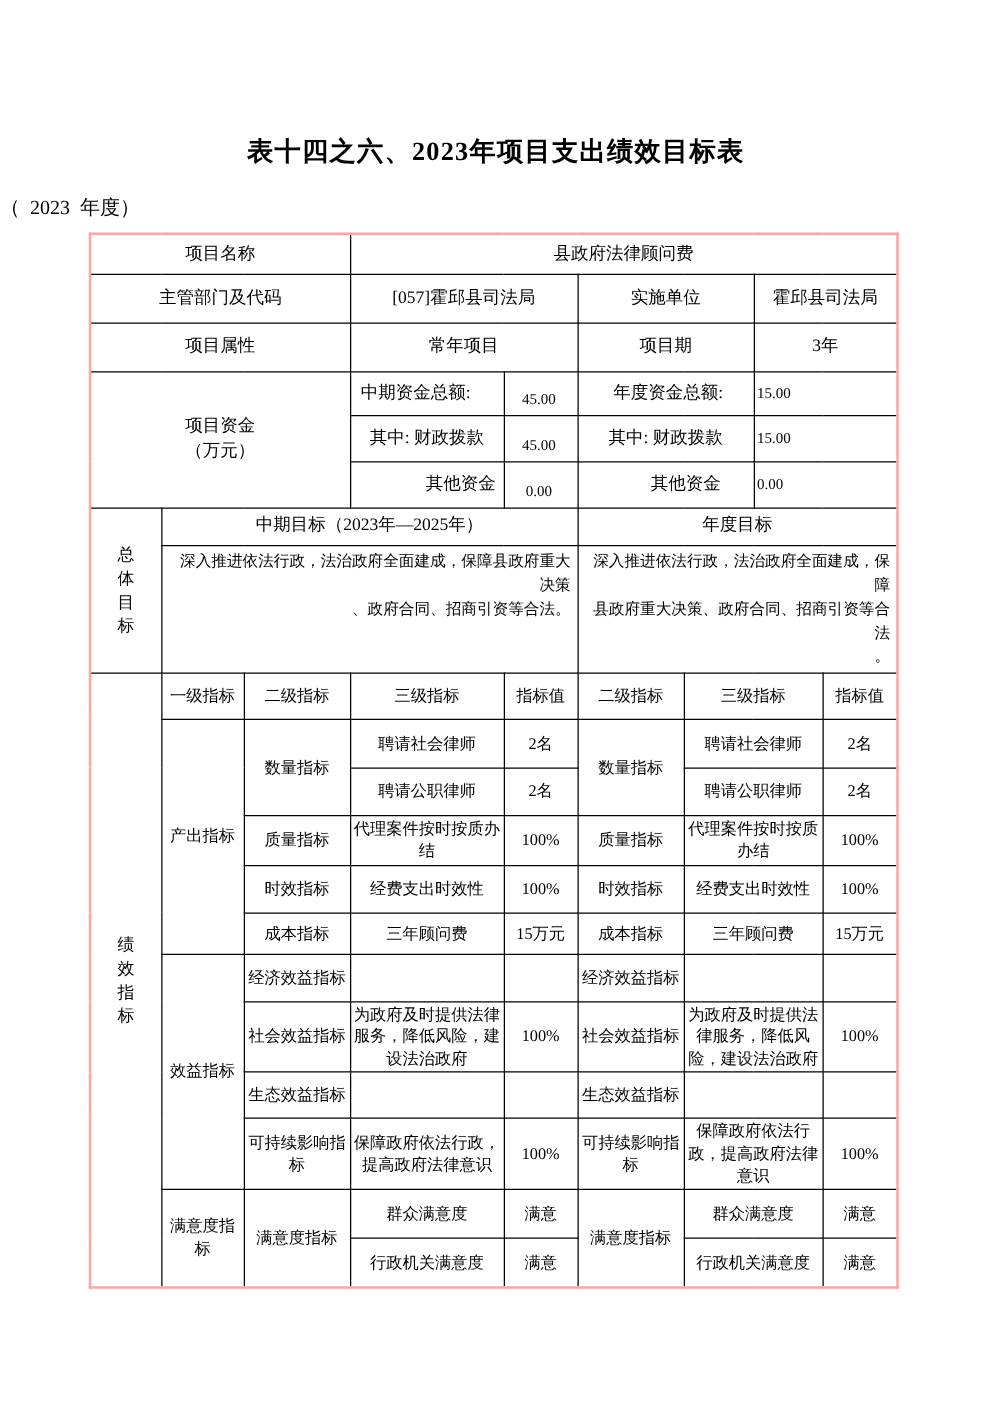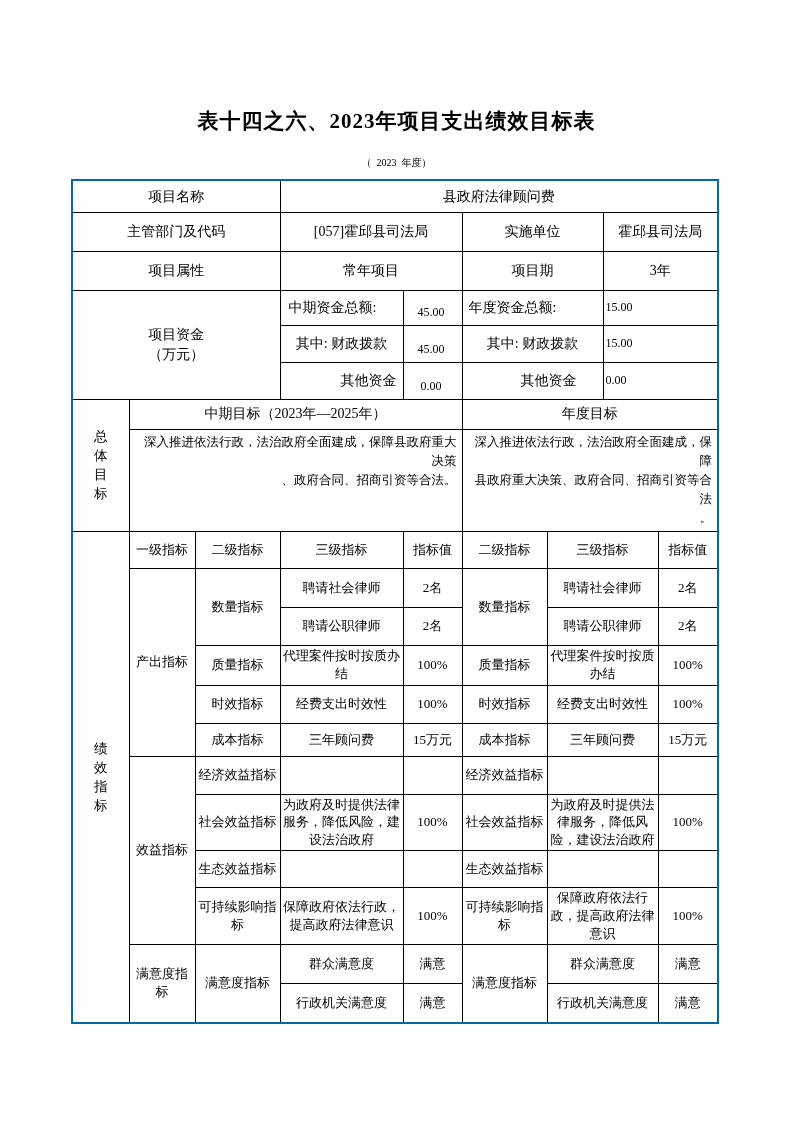--- a/index.html
+++ b/index.html
@@ -11,44 +11,44 @@
   }
   .page{position:relative;width:793px;height:1122px;overflow:hidden;}
   .doc-title{
     margin:0;padding-top:106px;
     text-align:center;
     font-size:21px;font-weight:bold;letter-spacing:1px;
     line-height:30px;
   }
   .doc-subtitle{
     margin-top:20px;
-    text-align:center;
-    font-size:10px;
+    text-align:left;
+    font-size:16px;
     white-space:pre;
   }
   table.main{
     border-collapse:collapse;
     table-layout:fixed;
     width:648px;
     margin:9px 0 0 71px;
-    border:2px solid #0369a1;
+    border:2px solid #fca5a5;
   }
   td{
     border:1px solid #000;
     text-align:center;
     vertical-align:middle;
     font-size:13px;
     line-height:1.38;
     padding:1px 2px;
     white-space:pre-line;
     overflow:hidden;
   }
   td.big{font-size:14px;}
   td.tl{text-align:left;padding-left:8px;}
-  td.tl2{text-align:left;padding-left:6px;}
+  td.tl2{text-align:center;padding-left:6px;}
   td.tr1{text-align:right;padding-right:6px;}
   td.tr2{text-align:right;padding-right:26px;}
   td.num-b{
     vertical-align:bottom;
     font-size:12px;padding:0 3px 4px 0;
   }
   td.num-r{
     text-align:left;font-size:12px;padding-right:4px;
   }
   td.vert{

